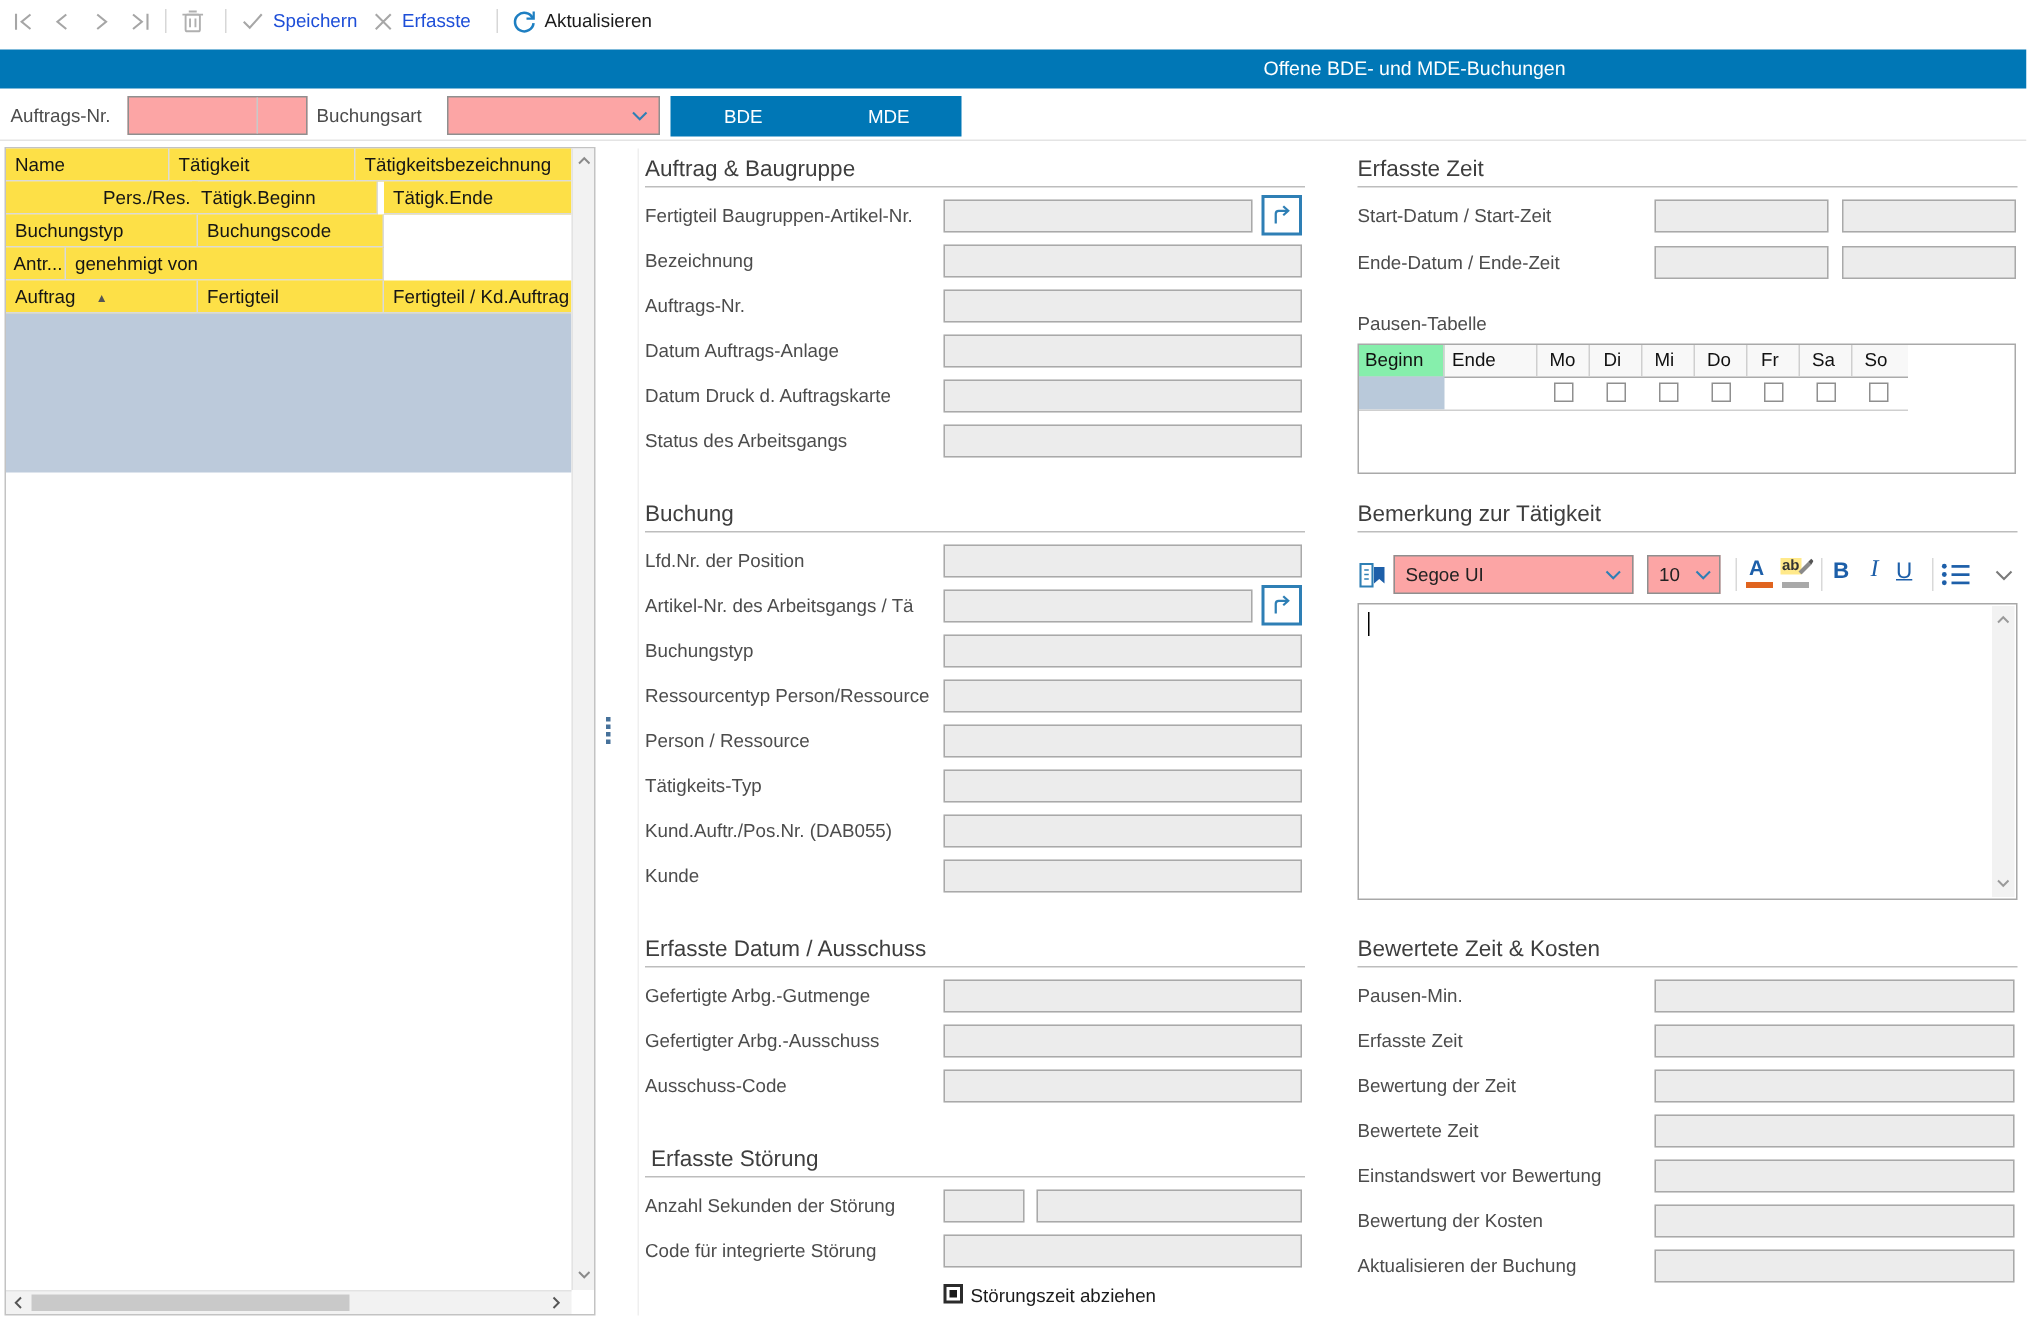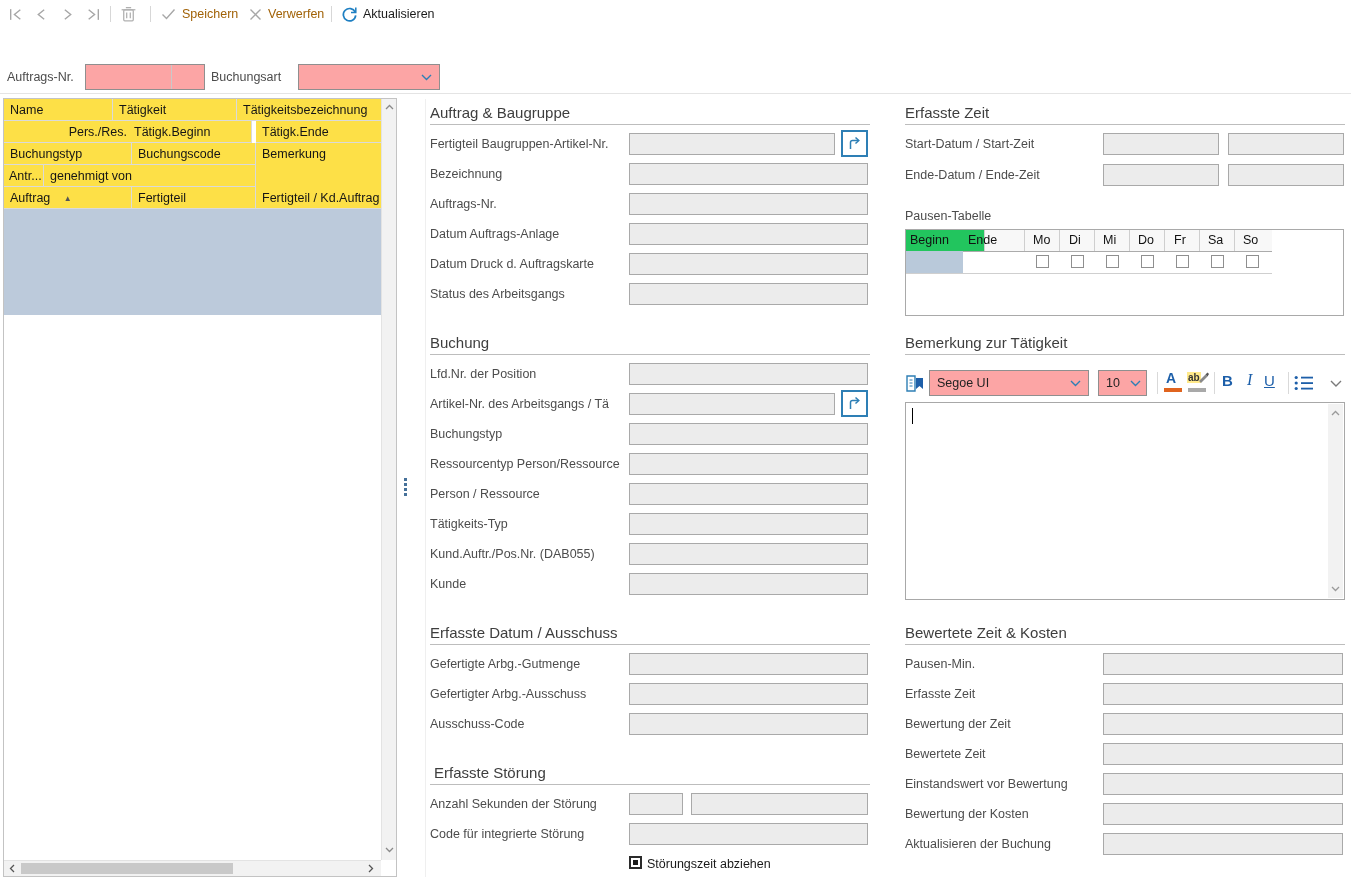--- a/index.html
+++ b/index.html
@@ -11,21 +11,21 @@
   .rule{position:absolute;height:1px;background:#bdbdbd;width:440px;}
   .inp{position:absolute;height:22px;background:#ececec;border:1px solid #a9a9a9;box-sizing:border-box;}
   .winp{position:absolute;height:26px;background:#fca5a5;border:1px solid #8f8f8f;box-sizing:border-box;}
   .jump{position:absolute;width:27px;height:27px;border:2px solid #2e7fb5;background:#fff;box-sizing:border-box;
         display:flex;align-items:center;justify-content:center;cursor:pointer;}
   .gh{position:absolute;height:22px;box-sizing:border-box;border-right:1px solid #dadada;border-bottom:1px solid #dadada;
       padding:4px 4px 0 6px;font-size:12.5px;color:#151515;background:#fde047;white-space:nowrap;overflow:hidden;}
   .tsep{position:absolute;width:1px;height:16px;background:#d7d7d7;top:6px;}
   .esep{position:absolute;width:1px;height:22px;background:#d9d9d9;}
   .cb{position:absolute;width:13px;height:13px;border:1px solid #8f8f8f;background:#fff;box-sizing:border-box;}
-  .tool-label{position:absolute;top:7px;font-size:12.5px;color:#a16207;white-space:nowrap;}
+  .tool-label{position:absolute;top:7px;font-size:12.5px;color:#1d4ed8;white-space:nowrap;}
   .fmt{position:absolute;font-size:15px;color:#1d5fa9;}
   .combo-text{position:absolute;left:7px;top:5px;font-size:12.5px;color:#222;}
   .chev{position:absolute;}
   .scroll-track{background:#f2f2f2;}
 </style>
 </head>
 <body>
 
 <div id="app">
 
@@ -52,57 +52,63 @@
         <path d="M6.3 7 v5.5 M9.7 7 v5.5"></path>
       </svg>
     <div class="tsep" style="left:150px;"></div>
     <svg class="abs" style="left:161px;top:8px" width="15" height="13" viewBox="0 0 15 13" fill="none" stroke="#a7a7a7" stroke-width="1.4">
         <path d="M1.5 6.5 L5.5 10.5 L13.5 1.5"></path>
       </svg>
     <span class="tool-label" style="left:182px;">Speichern</span>
     <svg class="abs" style="left:249px;top:8px" width="13" height="13" viewBox="0 0 13 13" fill="none" stroke="#a7a7a7" stroke-width="1.4">
         <path d="M1.5 1.5 L11.5 11.5 M11.5 1.5 L1.5 11.5"></path>
       </svg>
-    <span class="tool-label" style="left:268px;">Verwerfen</span>
+    <span class="tool-label" style="left:268px;">Erfasste</span>
     <div class="tsep" style="left:331px;"></div>
     <svg class="abs" style="left:341px;top:6px" width="17" height="17" viewBox="0 0 17 17" fill="none" stroke="#1e7fc2" stroke-width="1.7">
         <path d="M14.2 6.2 A6.2 6.2 0 1 0 14.7 9.4"></path>
         <path d="M14.8 1.6 V6.4 H10" stroke-width="1.5"></path>
       </svg>
     <span class="tool-label" style="left:363px;color:#1a1a1a;">Aktualisieren</span>
   </div>
 
+  <div class="abs" style="left:0;top:33px;width:1351px;height:26px;background:#0077b6;">
+    <span class="abs" style="left:943px;top:5px;transform:translateX(-50%);color:#fff;font-size:13px;white-space:nowrap;">Offene BDE- und MDE-Buchungen</span>
+  </div>
 
   <div class="lbl" style="left:7px;top:70px;">Auftrags-Nr.</div>
   <div class="winp" style="left:85px;top:64px;width:120px;">
     <div class="abs" style="left:0;top:0;width:84px;height:24px;"></div>
     <div class="abs" style="left:85px;top:0;width:33px;height:24px;border-left:1px solid #c9c9c9;"></div>
   </div>
   <div class="lbl" style="left:211px;top:70px;">Buchungsart</div>
   <div class="winp" style="left:298px;top:64px;width:142px;">
     <span class="combo-text"></span>
     <svg class="chev" style="right:7px;top:9px;" width="11" height="7" viewBox="0 0 11 7" fill="none" stroke="#2e7fb5" stroke-width="1.4">
         <path d="M1 1 L5.5 5.5 L10 1"></path>
       </svg>
   </div>
+  <div class="abs" style="left:447px;top:64px;width:194px;height:27px;background:#0077b6;display:flex;">
+    <div style="width:50%;color:#fff;font-size:12.5px;display:flex;align-items:center;justify-content:center;cursor:pointer;">BDE</div>
+    <div style="width:50%;color:#fff;font-size:12.5px;display:flex;align-items:center;justify-content:center;cursor:pointer;">MDE</div>
+  </div>
   <div class="abs" style="left:0;top:93px;width:1351px;height:1px;background:#e4e4e4;"></div>
 
   <div class="abs" style="left:3px;top:98px;width:394px;height:779px;border:1px solid #c3c3c3;background:#fff;box-sizing:border-box;">
 
     <div class="gh" style="left:0;top:0;width:109px;">Name</div>
     <div class="gh" style="left:109px;top:0;width:124px;">Tätigkeit</div>
     <div class="gh" style="left:233px;top:0;width:144px;border-right:none;">Tätigkeitsbezeichnung</div>
 
     <div class="gh" style="left:0;top:22px;width:128px;text-align:right;">Pers./Res.</div>
     <div class="gh" style="left:124px;top:22px;width:124px;">Tätigk.Beginn</div>
     <div class="gh" style="left:252px;top:22px;width:125px;border-right:none;">Tätigk.Ende</div>
 
     <div class="gh" style="left:0;top:44px;width:128px;">Buchungstyp</div>
     <div class="gh" style="left:128px;top:44px;width:124px;">Buchungscode</div>
-    <div class="gh" style="left:252px;top:44px;width:125px;border-right:none;border-bottom:none;height:44px;">Bemerkung</div>
 
     <div class="gh" style="left:0;top:66px;width:40px;padding-left:5px;">Antr...</div>
     <div class="gh" style="left:40px;top:66px;width:212px;">genehmigt von</div>
 
     <div class="gh" style="left:0;top:88px;width:128px;">
       <span>Auftrag</span>
       <span style="font-size:8px;color:#555;margin-left:10px;vertical-align:1px;">▲</span>
     </div>
     <div class="gh" style="left:128px;top:88px;width:124px;">Fertigteil</div>
     <div class="gh" style="left:252px;top:88px;width:125px;border-right:none;">Fertigteil / Kd.Auftrag</div>
@@ -209,21 +215,21 @@
   <div class="lbl" style="left:905px;top:137px;">Start-Datum / Start-Zeit</div>
   <div class="inp" style="left:1103px;top:133px;width:116px;"></div>
   <div class="inp" style="left:1228px;top:133px;width:116px;"></div>
   <div class="lbl" style="left:905px;top:168px;">Ende-Datum / Ende-Zeit</div>
   <div class="inp" style="left:1103px;top:164px;width:116px;"></div>
   <div class="inp" style="left:1228px;top:164px;width:116px;"></div>
 
   <div class="lbl" style="left:905px;top:209px;">Pausen-Tabelle</div>
   <div class="abs" style="left:905px;top:229px;width:439px;height:87px;border:1px solid #a9a9a9;box-sizing:border-box;background:#fff;">
     <div class="abs" style="left:0;top:0;width:366px;height:21px;background:#f8f8f8;border-bottom:1px solid #ababab;"></div>
-    <div class="abs" style="left:0;top:0;width:79px;height:21px;background:#22c55e;font-size:12.5px;color:#111;padding:3px 0 0 4px;box-sizing:border-box;border-right:1px solid #cfcfcf;">Beginn</div>
+    <div class="abs" style="left:0;top:0;width:57px;height:21px;background:#86efac;font-size:12.5px;color:#111;padding:3px 0 0 4px;box-sizing:border-box;border-right:1px solid #cfcfcf;">Beginn</div>
     <div class="abs" style="left:57px;top:0;width:62px;height:21px;font-size:12.5px;color:#111;padding:3px 0 0 5px;box-sizing:border-box;border-right:1px solid #cfcfcf;">Ende</div>
     <div class="abs" style="left:119px;top:0;width:35px;height:21px;font-size:12.5px;color:#111;padding:3px 0 0 8px;box-sizing:border-box;border-right:1px solid #cfcfcf;">Mo</div>
     <div class="abs" style="left:154px;top:0;width:35px;height:21px;font-size:12.5px;color:#111;padding:3px 0 0 9px;box-sizing:border-box;border-right:1px solid #cfcfcf;">Di</div>
     <div class="abs" style="left:189px;top:0;width:35px;height:21px;font-size:12.5px;color:#111;padding:3px 0 0 8px;box-sizing:border-box;border-right:1px solid #cfcfcf;">Mi</div>
     <div class="abs" style="left:224px;top:0;width:35px;height:21px;font-size:12.5px;color:#111;padding:3px 0 0 8px;box-sizing:border-box;border-right:1px solid #cfcfcf;">Do</div>
     <div class="abs" style="left:259px;top:0;width:35px;height:21px;font-size:12.5px;color:#111;padding:3px 0 0 9px;box-sizing:border-box;border-right:1px solid #cfcfcf;">Fr</div>
     <div class="abs" style="left:294px;top:0;width:35px;height:21px;font-size:12.5px;color:#111;padding:3px 0 0 8px;box-sizing:border-box;border-right:1px solid #cfcfcf;">Sa</div>
     <div class="abs" style="left:329px;top:0;width:37px;height:21px;font-size:12.5px;color:#111;padding:3px 0 0 8px;box-sizing:border-box;">So</div>
 
     <div class="abs" style="left:0;top:21px;width:57px;height:22px;background:#b9c9da;"></div>

